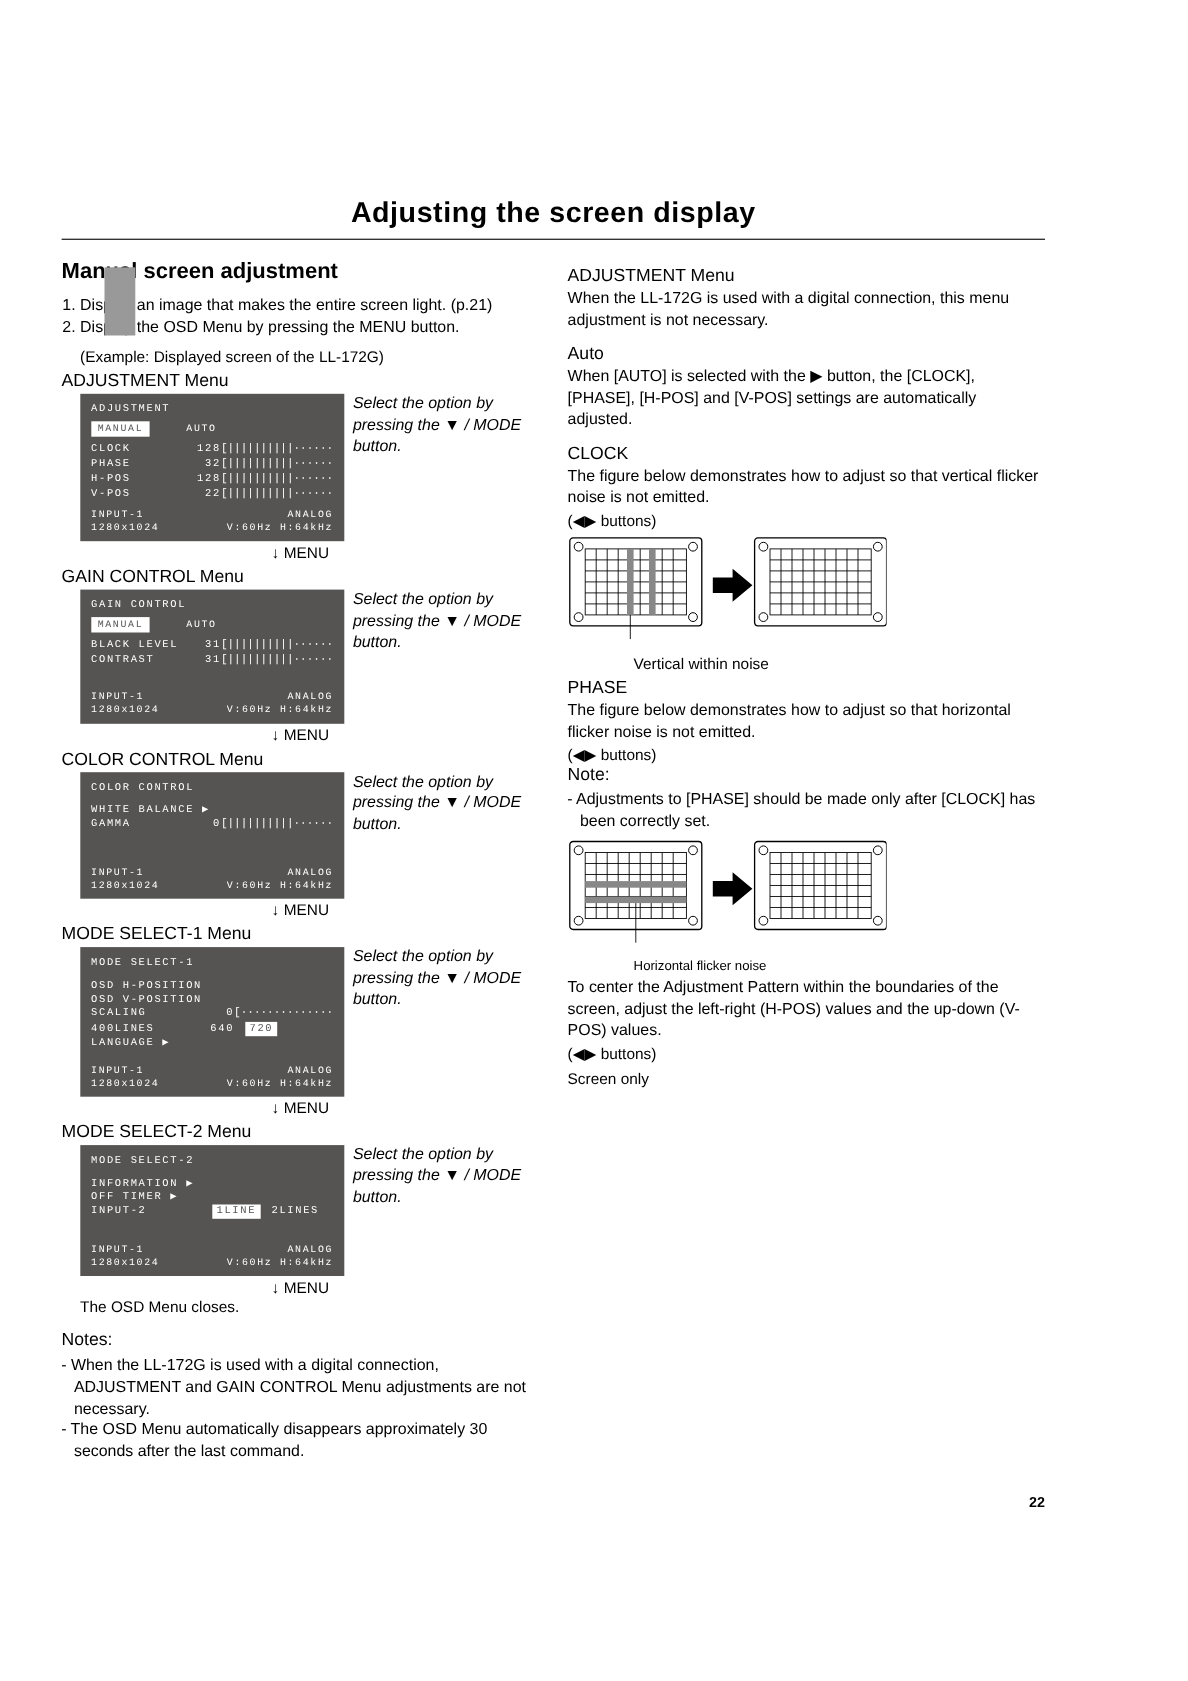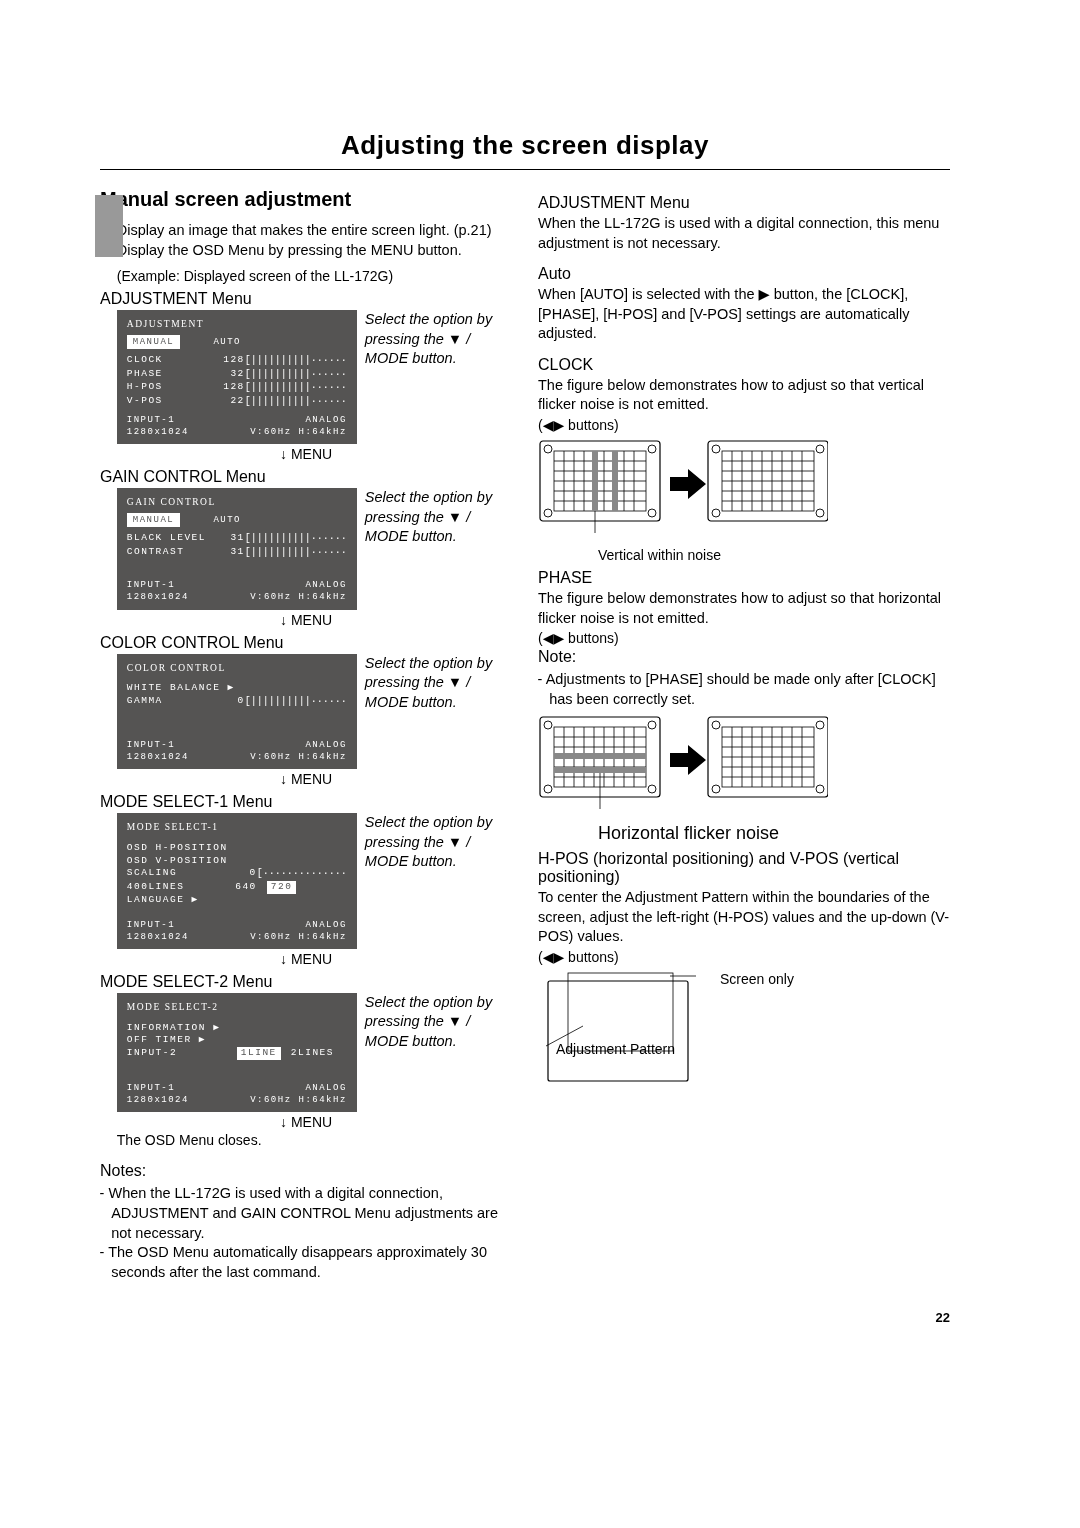--- a/index.html
+++ b/index.html
@@ -4,22 +4,23 @@
 <style>
   body {
     margin: 0;
     font-family: Arial, Helvetica, sans-serif;
     font-size: 14px;
     color: #000;
     background: #fff;
     width: 1080px;
   }
   .page {
-    padding: 130px 130px 40px 100px;
+    padding: 130px 130px 40px 56px;
     position: relative;
+    margin-top: 48px;
   }
   .side-tab {
     position: absolute;
     left: 95px;
     top: 195px;
     width: 28px;
     height: 62px;
     background: #999;
   }
   h1.title {
@@ -68,21 +69,20 @@
     color: #fff;
     font-family: "Courier New", monospace;
     font-size: 9.5px;
     letter-spacing: 1.5px;
     padding: 8px 10px 6px 10px;
     width: 220px;
     line-height: 1.35;
   }
   .osd-box .hdr {
     margin-bottom: 4px;
-    font-family: Liberation Serif, serif;
   }
   .osd-box .btns {
     margin: 3px 0 5px 0;
   }
   .osd-box .btns span {
     display: inline-block;
     padding: 1px 6px;
     margin-right: 20px;
     font-size: 9px;
   }
@@ -463,37 +463,27 @@
                 <line x1="34" y1="10" x2="34" y2="70"></line>
               <line x1="44" y1="10" x2="44" y2="70"></line>
                 <line x1="54" y1="10" x2="54" y2="70"></line>
               <line x1="64" y1="10" x2="64" y2="70"></line>
                 <line x1="74" y1="10" x2="74" y2="70"></line>
               <line x1="84" y1="10" x2="84" y2="70"></line>
                 <line x1="94" y1="10" x2="94" y2="70"></line>
             </g>
           </g>
         </svg>
-        <div style="margin-left:60px;font-size:18px">Horizontal flicker noise</div>
-      </div>
-
-      <div class="small-heading">H-POS (horizontal positioning) and V-POS (vertical positioning)</div>
+        <div style="margin-left:60px;font-size:12px">Horizontal flicker noise</div>
+      </div>
+
       <p style="margin:2px 0 2px 0">To center the Adjustment Pattern within the boundaries of the screen, adjust the left-right (H-POS) values and the up-down (V-POS) values.</p>
       <div><span class="lr-btns"><span>buttons</span></span></div>
 
       <div class="fig" style="display:flex;gap:12px;align-items:flex-start">
-        <div style="position:relative;width:170px;height:120px">
-          <svg width="170" height="120" viewBox="0 0 170 120">
-            <rect class="frame" x="10" y="10" width="140" height="100" rx="2"></rect>
-            <rect class="thin" x="30" y="2" width="105" height="78"></rect>
-            <line class="thin" x1="132" y1="5" x2="158" y2="5"></line>
-            <line class="thin" x1="45" y1="55" x2="8" y2="75"></line>
-          </svg>
-          <div style="position:absolute;left:18px;top:70px;font-size:14px;line-height:1.2">Adjustment Pattern</div>
-        </div>
         <div style="font-size:14px;margin-top:0">Screen only</div>
       </div>
 
     </div>
   </div>
 
   <div class="pagenum">22</div>
 </div>
 
 </body></html>

